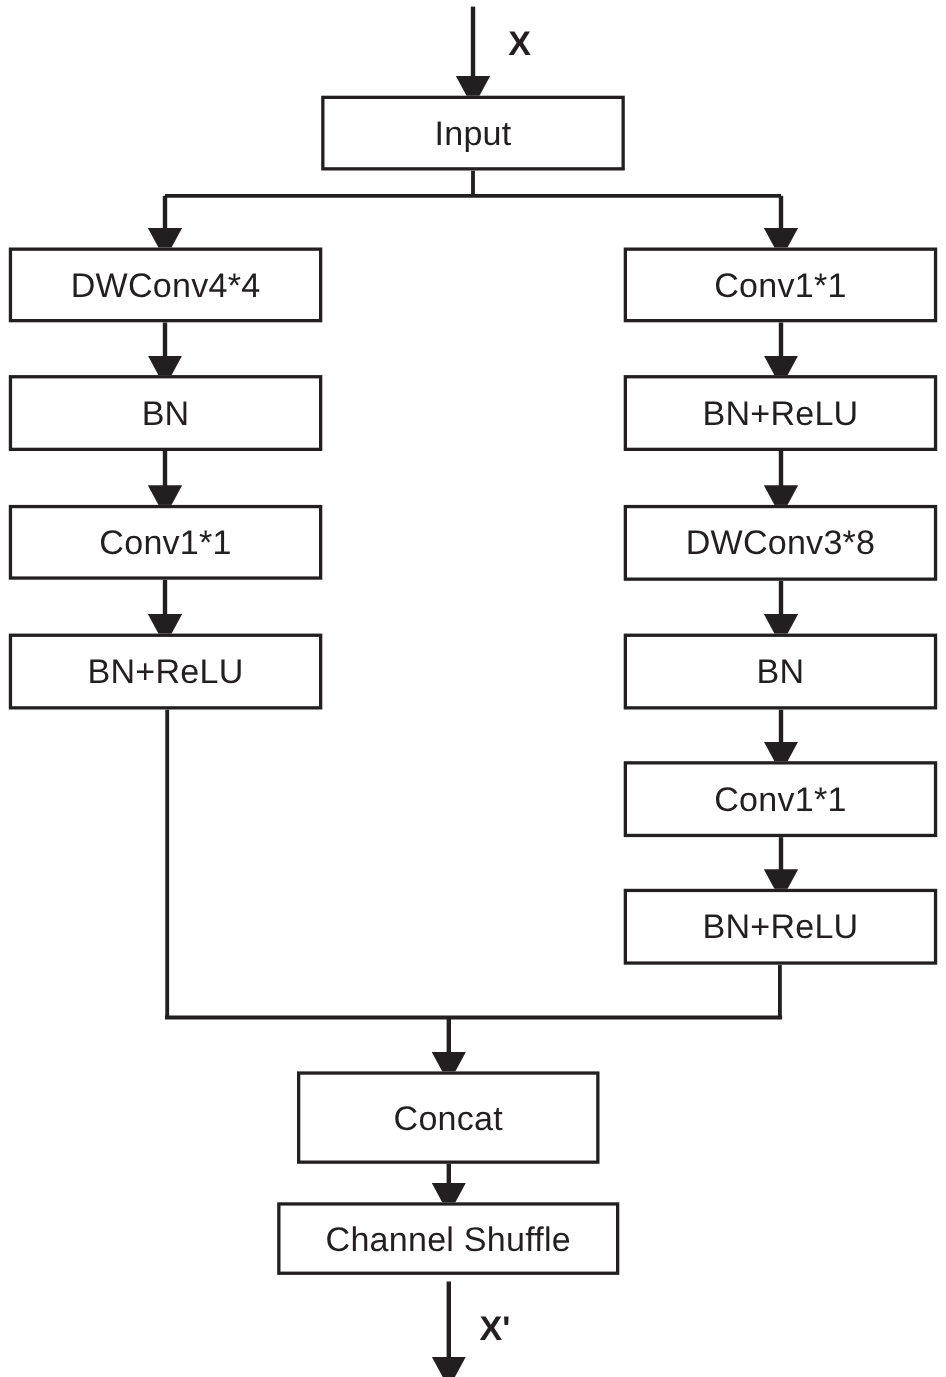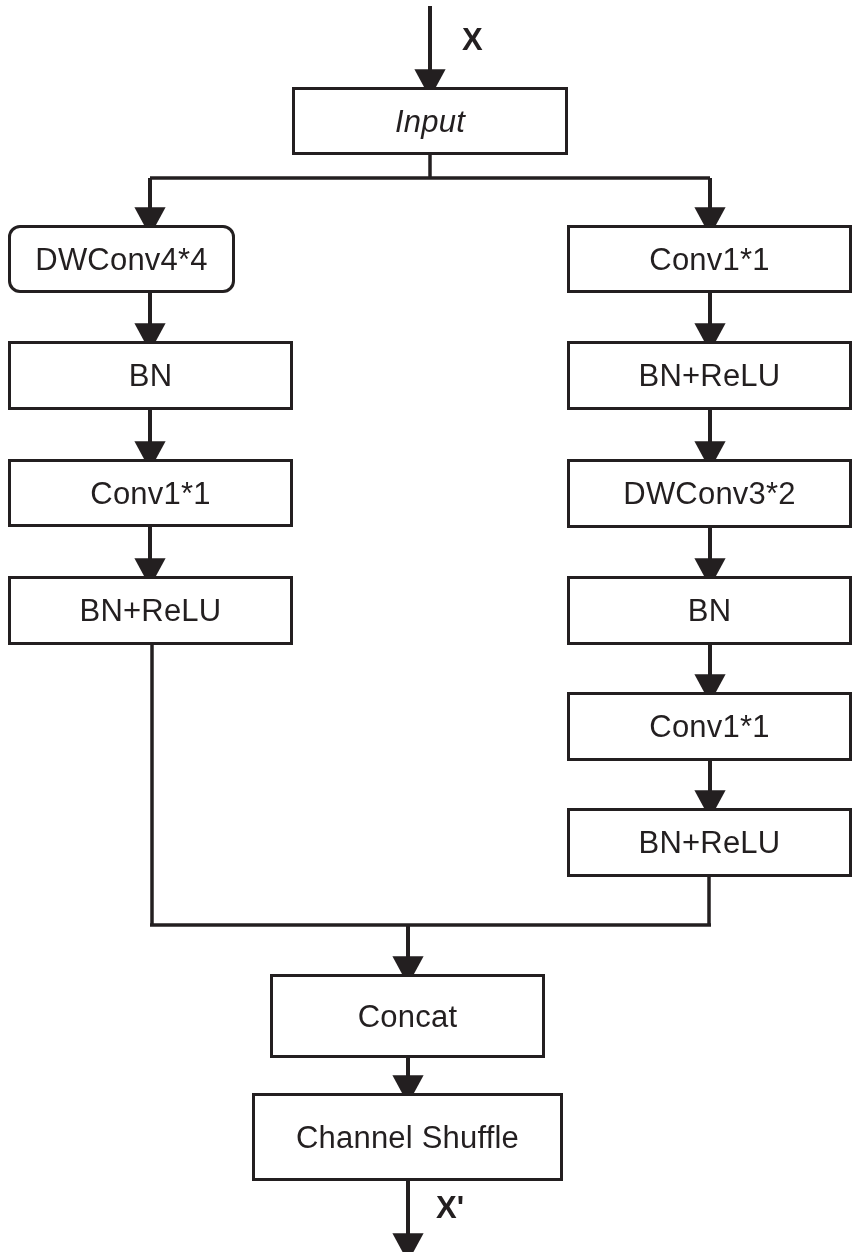--- a/index.html
+++ b/index.html
@@ -110,30 +110,30 @@
     </g>
 
     <g>
       <line x1="408" y1="1165" x2="408" y2="1246" stroke="#231f20" stroke-width="4" marker-end="url(#arrowhead)"></line>
     </g>
   </svg>
 
   <div class="io-label" style="left:462px; top:24px;">X</div>
   <div class="io-label" style="left:436px; top:1192px;">X'</div>
 
-  <div class="node-box" style="left:292px; top:87px; width:276px; height:68px;font-style:italic;">Input</div>
+  <div class="node-box" style="left:292px; top:87px; width:276px; height:68px;">Input</div>
 
-  <div class="node-box" style="left:8px; top:225px; width:227px; height:68px;border-radius:12px;">DWConv4*4</div>
+  <div class="node-box" style="left:8px; top:225px; width:285px; height:68px;">DWConv4*4</div>
   <div class="node-box" style="left:8px; top:341px; width:285px; height:69px;">BN</div>
   <div class="node-box" style="left:8px; top:459px; width:285px; height:68px;">Conv1*1</div>
   <div class="node-box" style="left:8px; top:576px; width:285px; height:69px;">BN+ReLU</div>
 
   <div class="node-box" style="left:567px; top:225px; width:285px; height:68px;">Conv1*1</div>
   <div class="node-box" style="left:567px; top:341px; width:285px; height:69px;">BN+ReLU</div>
-  <div class="node-box" style="left:567px; top:459px; width:285px; height:69px;">DWConv3*2</div>
+  <div class="node-box" style="left:567px; top:459px; width:285px; height:69px;">DWConv3*8</div>
   <div class="node-box" style="left:567px; top:576px; width:285px; height:69px;">BN</div>
   <div class="node-box" style="left:567px; top:692px; width:285px; height:69px;">Conv1*1</div>
   <div class="node-box" style="left:567px; top:808px; width:285px; height:69px;">BN+ReLU</div>
 
   <div class="node-box" style="left:270px; top:974px; width:275px; height:84px;">Concat</div>
-  <div class="node-box" style="left:252px; top:1093px; width:311px; height:88px;">Channel Shuffle</div>
+  <div class="node-box" style="left:252px; top:1093px; width:311px; height:66px;">Channel Shuffle</div>
 
 </div>
 
 </body></html>

